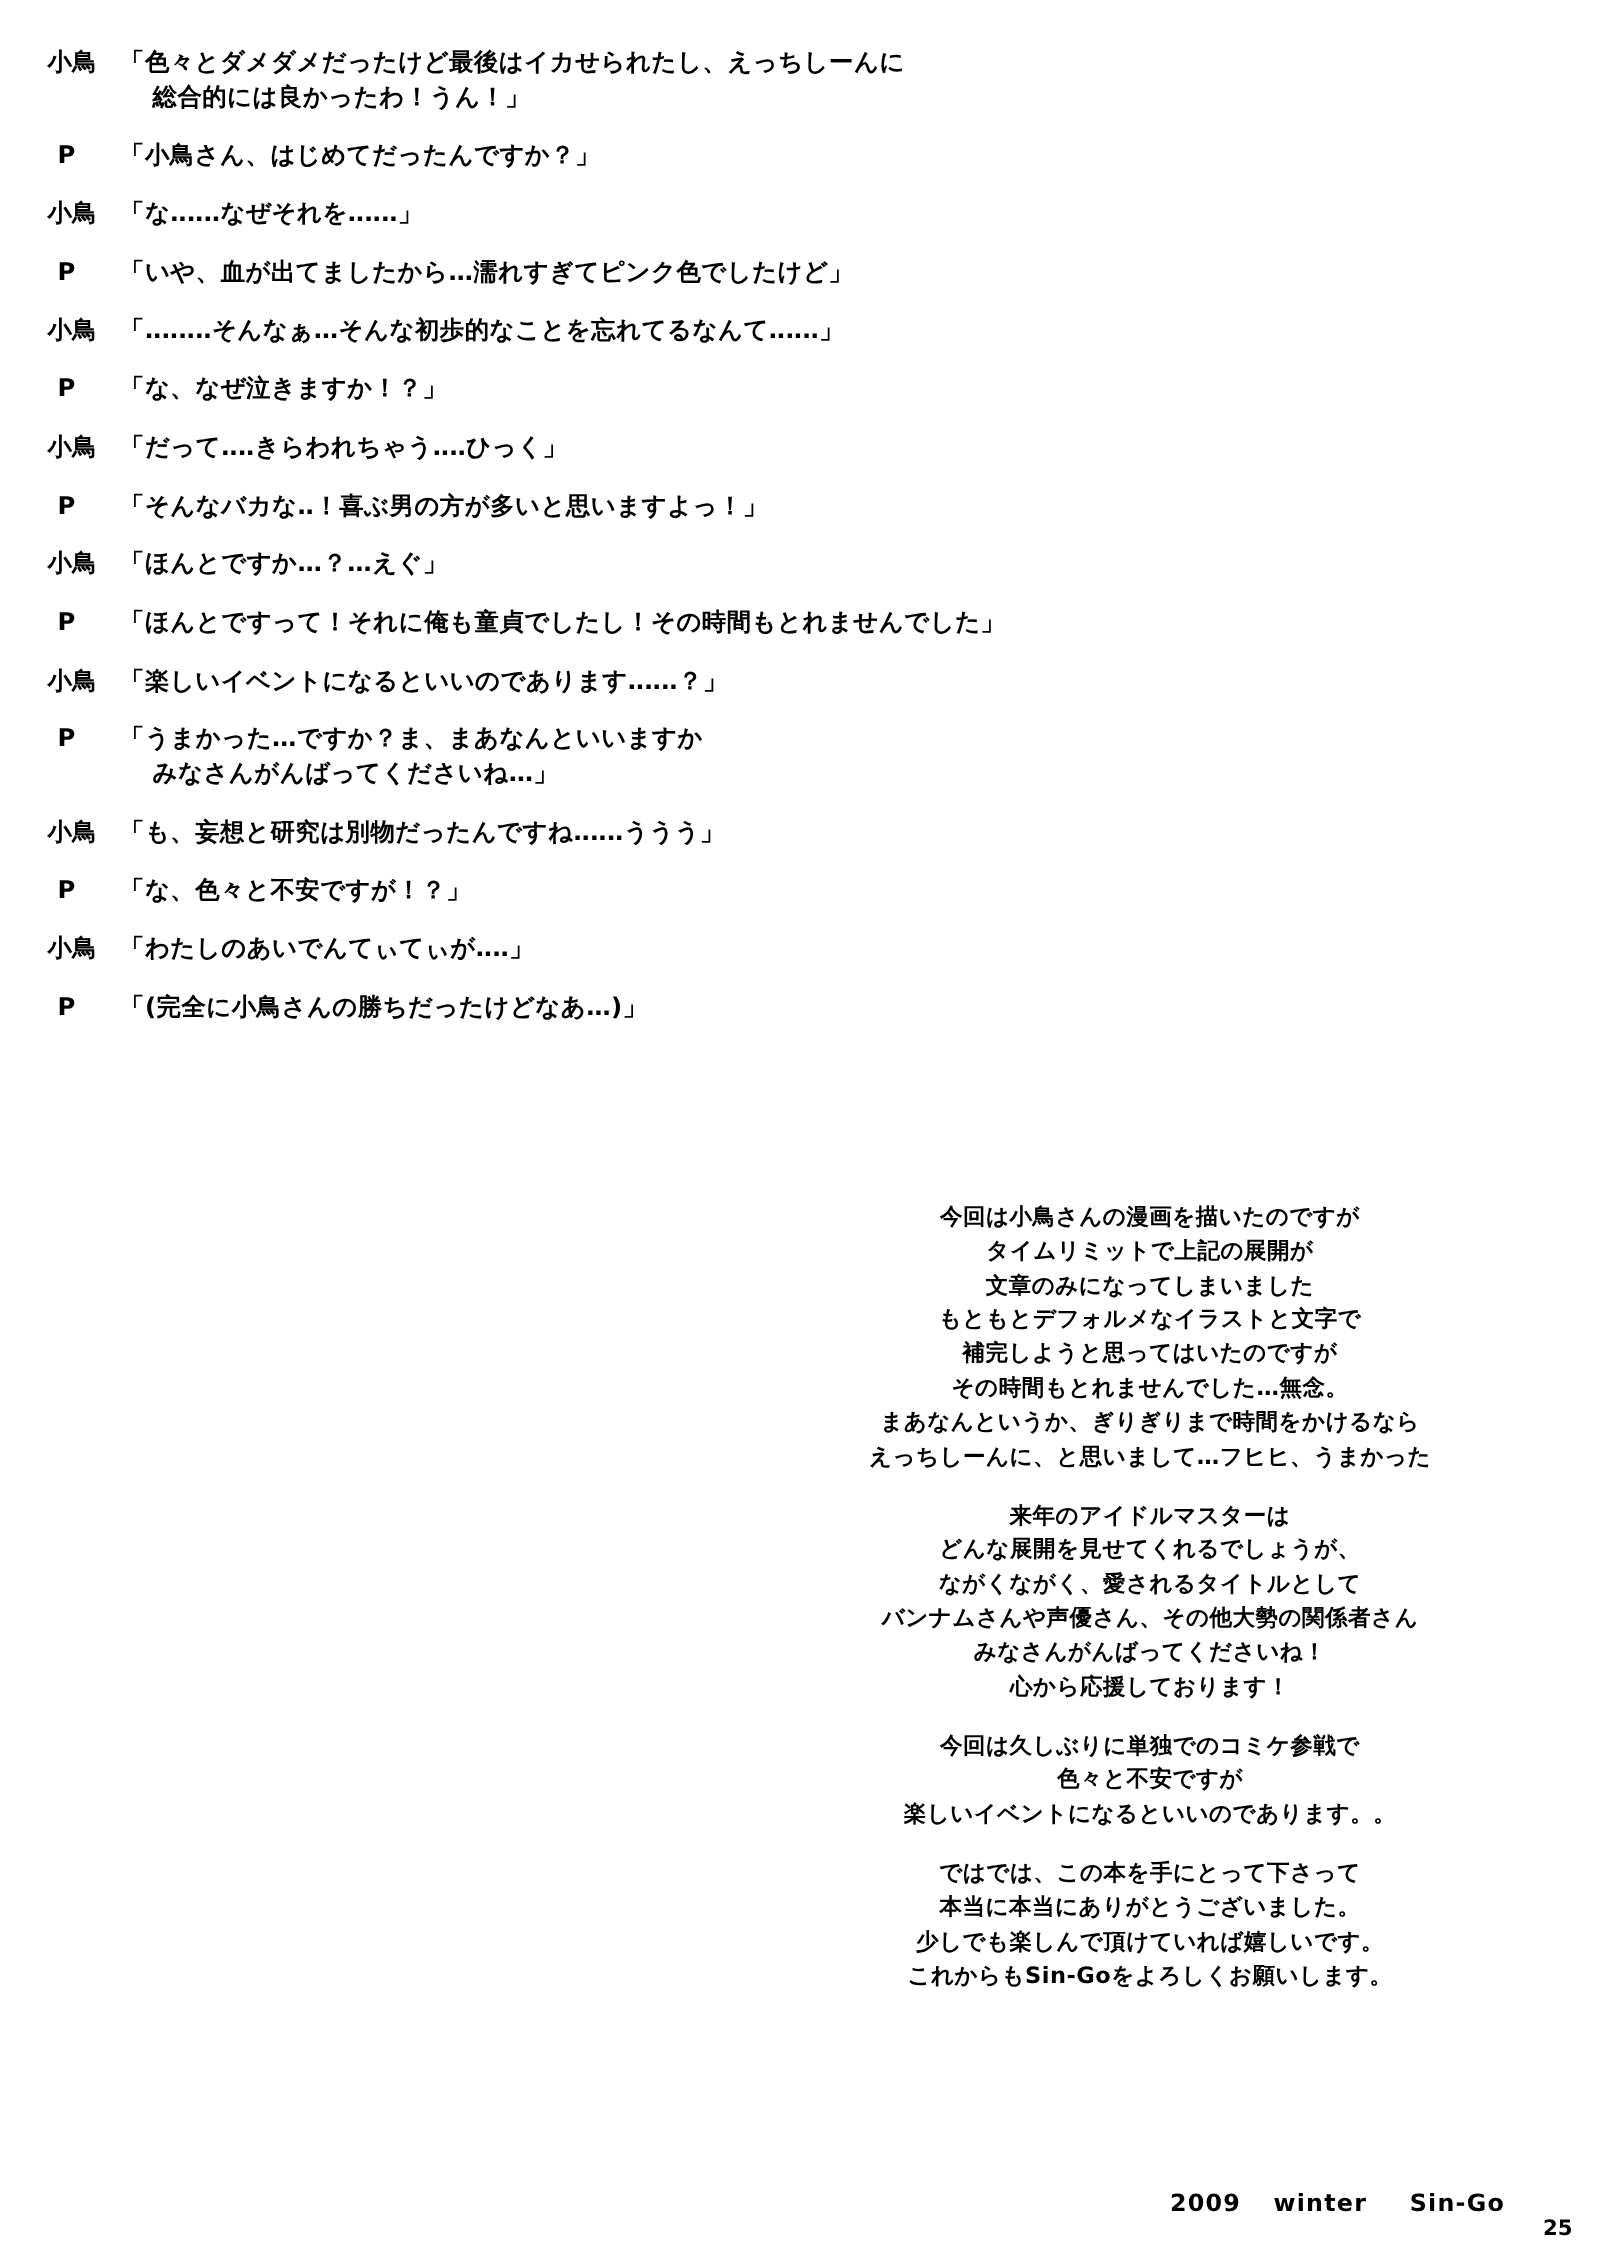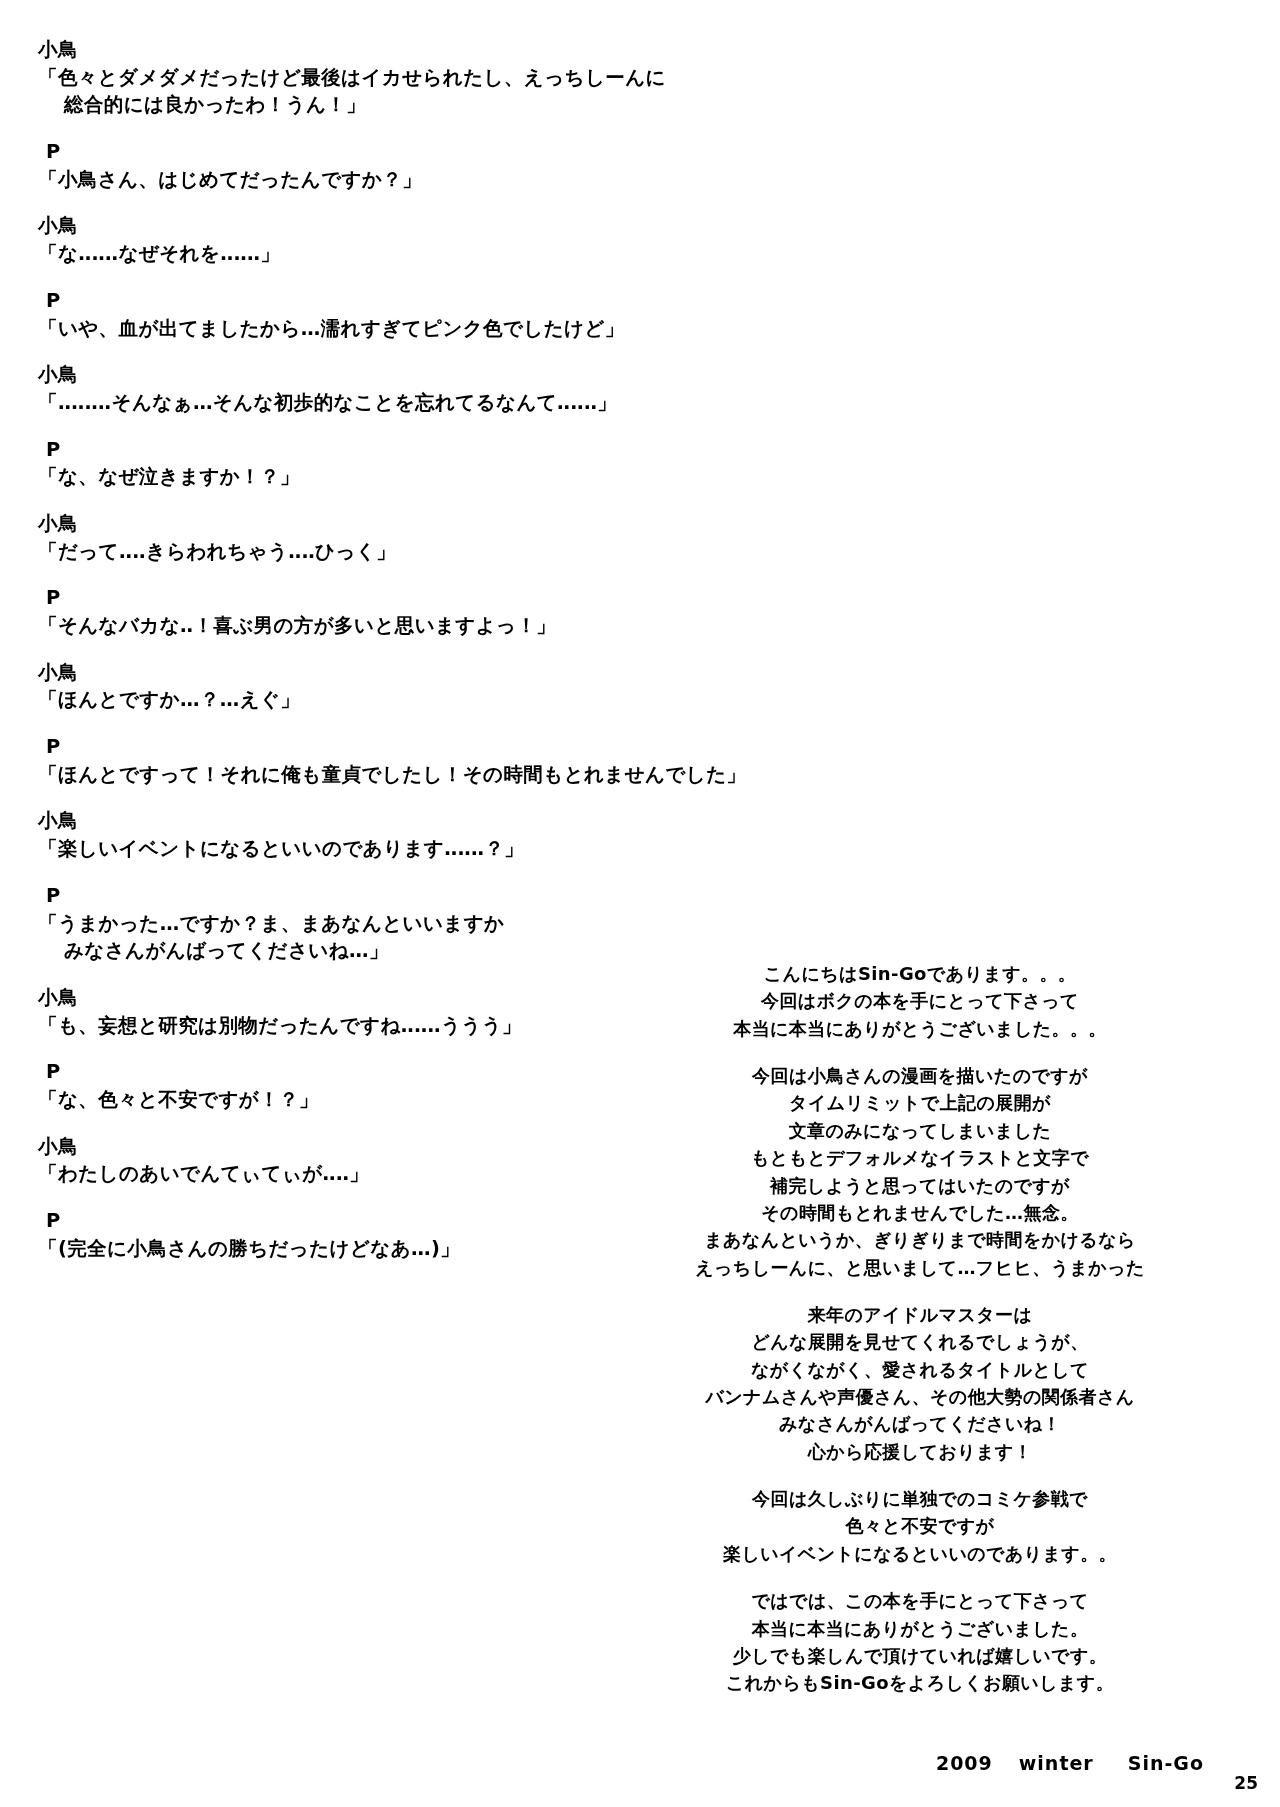--- a/index.html
+++ b/index.html
@@ -24,21 +24,20 @@
     width: 960px;
   }
   .line {
     display: flex;
     align-items: flex-start;
     margin-bottom: 19px;
     font-weight: bold;
     font-size: 19.5px;
     line-height: 1.42;
     letter-spacing: 0.4px;
-    flex-direction: column;
   }
   .speaker {
     flex: 0 0 auto;
     white-space: pre;
   }
   .speaker.kotori { width: 58px; }
   .speaker.p { width: 58px; padding-left: 8px; box-sizing: border-box; }
   .text {
     flex: 1 1 auto;
     white-space: pre-wrap;
@@ -173,23 +172,20 @@
   </div>
 
   <div class="line">
     <span class="speaker p">P</span>
     <span class="text">「(完全に小鳥さんの勝ちだったけどなあ…)」</span>
   </div>
 
 </div>
 
 <div class="afterword">
-  <div class="para">こんにちはSin-Goであります。。。
-今回はボクの本を手にとって下さって
-本当に本当にありがとうございました。。。</div>
   <div class="para">今回は小鳥さんの漫画を描いたのですが
 タイムリミットで上記の展開が
 文章のみになってしまいました
 もともとデフォルメなイラストと文字で
 補完しようと思ってはいたのですが
 その時間もとれませんでした…無念。
 まあなんというか、ぎりぎりまで時間をかけるなら
 えっちしーんに、と思いまして…フヒヒ、うまかった</div>
   <div class="para">来年のアイドルマスターは
 どんな展開を見せてくれるでしょうが、

